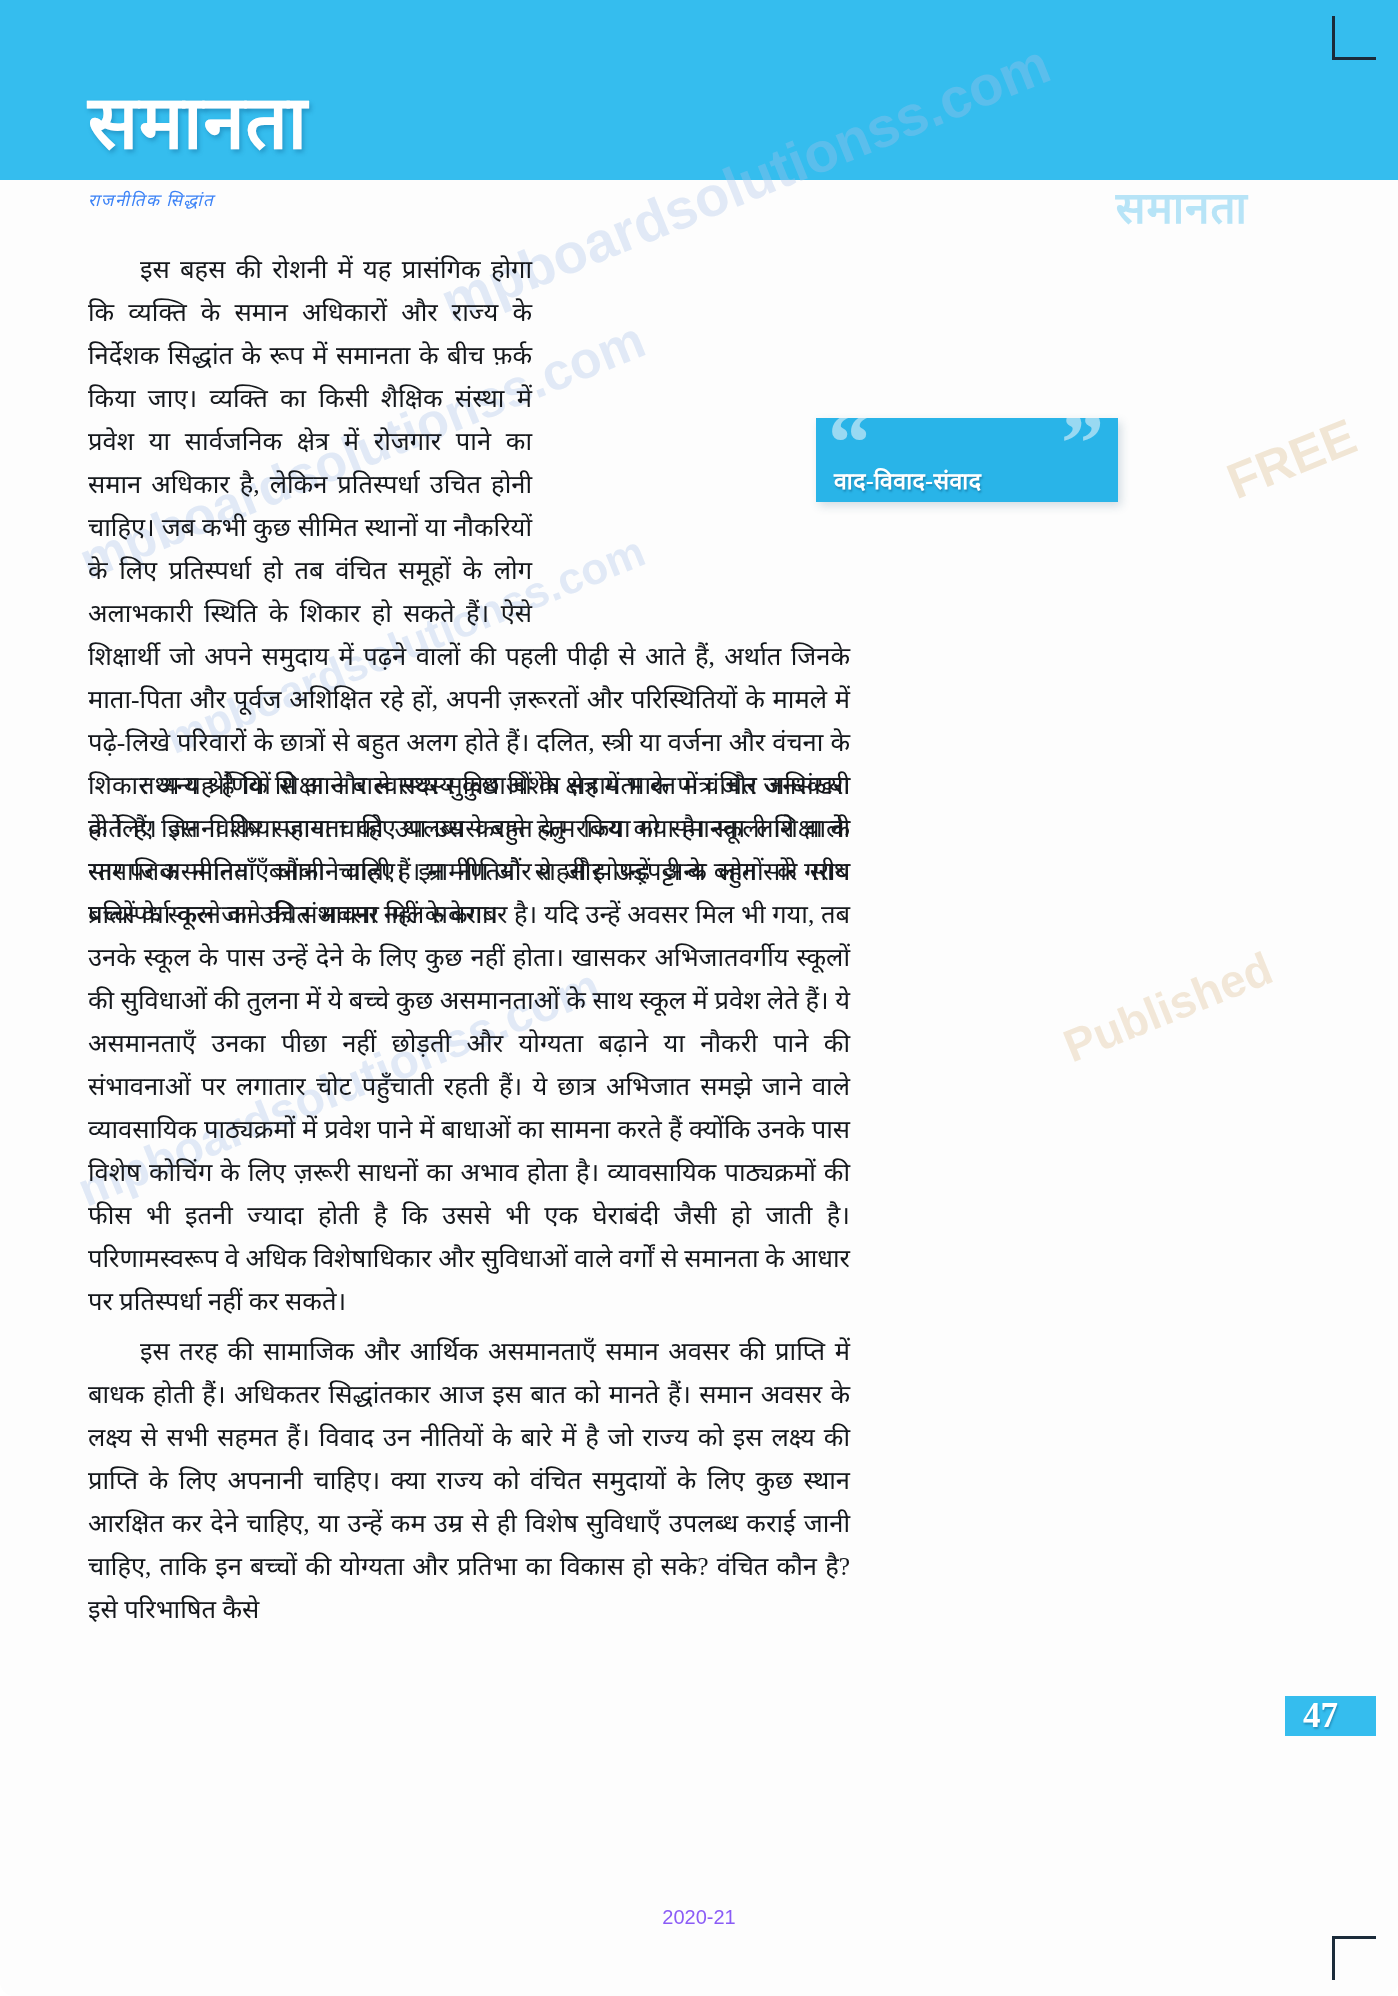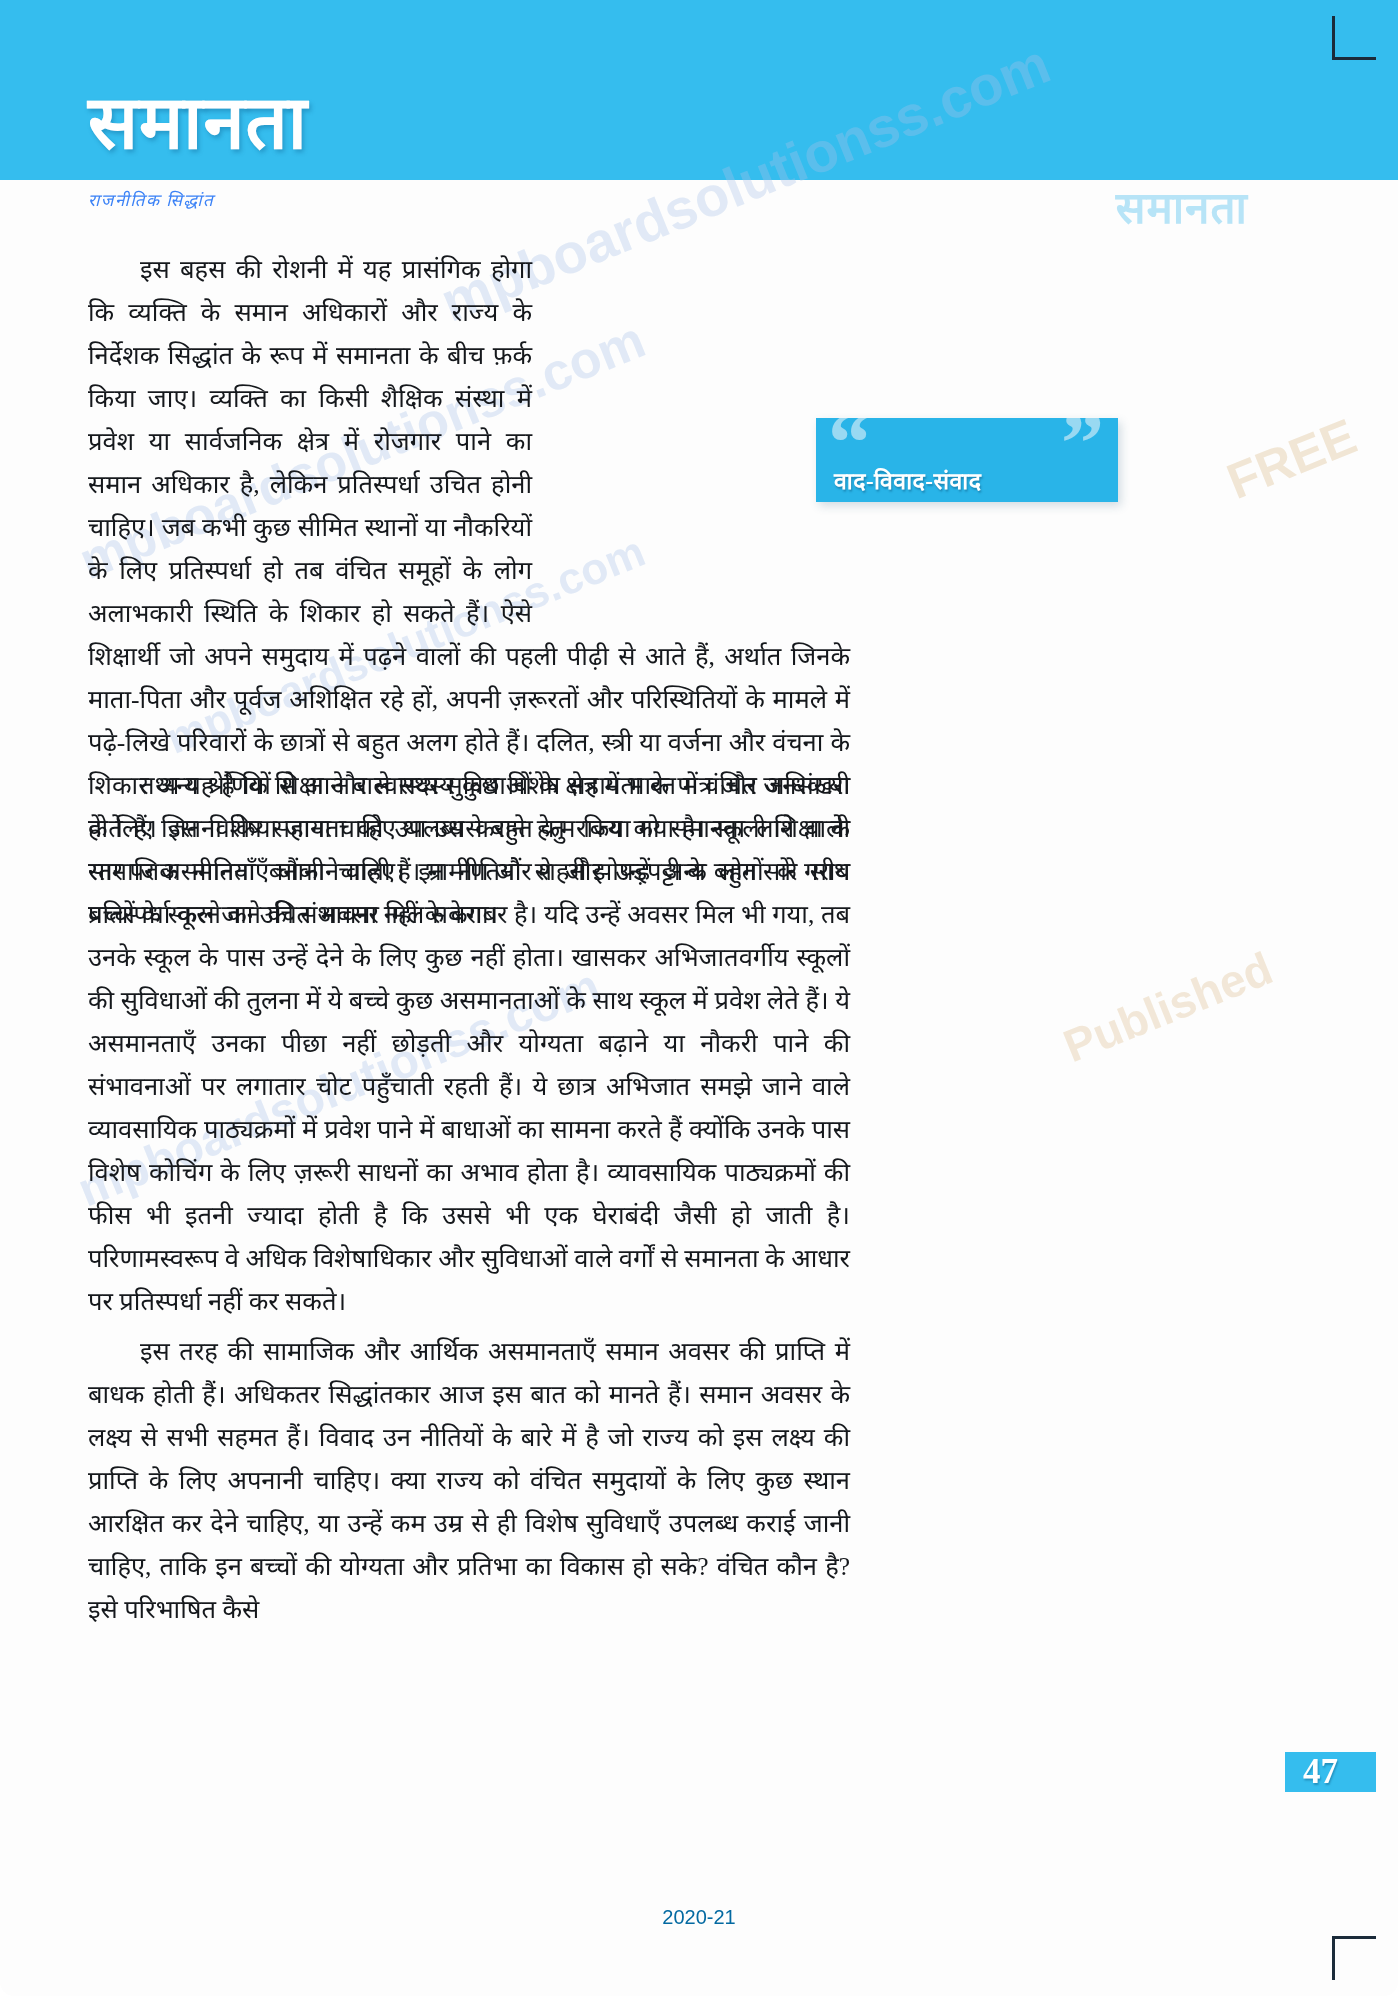--- a/index.html
+++ b/index.html
@@ -94,36 +94,36 @@
   }
   .debate-body{
     padding:14px 16px 22px 16px;
     font-size:25px;line-height:41px;color:#1d2a33;
     text-align:justify;
   }
 
   
   .pagenum-wrap{
     position:absolute;right:22px;top:1696px;height:52px;
-    display:flex;align-items:flex-end;margin-top:44px;
+    display:flex;align-items:flex-start;
   }
   .pn-tick{width:11px;background:#29b4e8;}
   .pn-gap{width:44px;background:#eaf6fc;}
   .pn-box{
     background:#35bdee;color:#ffffff;
     font-size:35px;font-weight:700;
     display:flex;align-items:center;
     padding:0 38px 0 18px;
     text-shadow:1px 2px 2px rgba(10,80,120,.4);
   }
 
   
   .footer{
     position:absolute;left:0;right:0;top:1906px;text-align:center;
-    font-size:20px;color:#0369a1;
+    font-size:20px;color:#8b5cf6;
     font-family:"Liberation Sans",sans-serif;
   }
 
   
   .wm{
     position:absolute;color:#a9c3e8;opacity:.33;
     font-family:"Liberation Sans",sans-serif;font-weight:700;
     white-space:nowrap;pointer-events:none;user-select:none;
   }
   .wm1{left:60px;top:420px;font-size:52px;transform:rotate(-22deg);}

